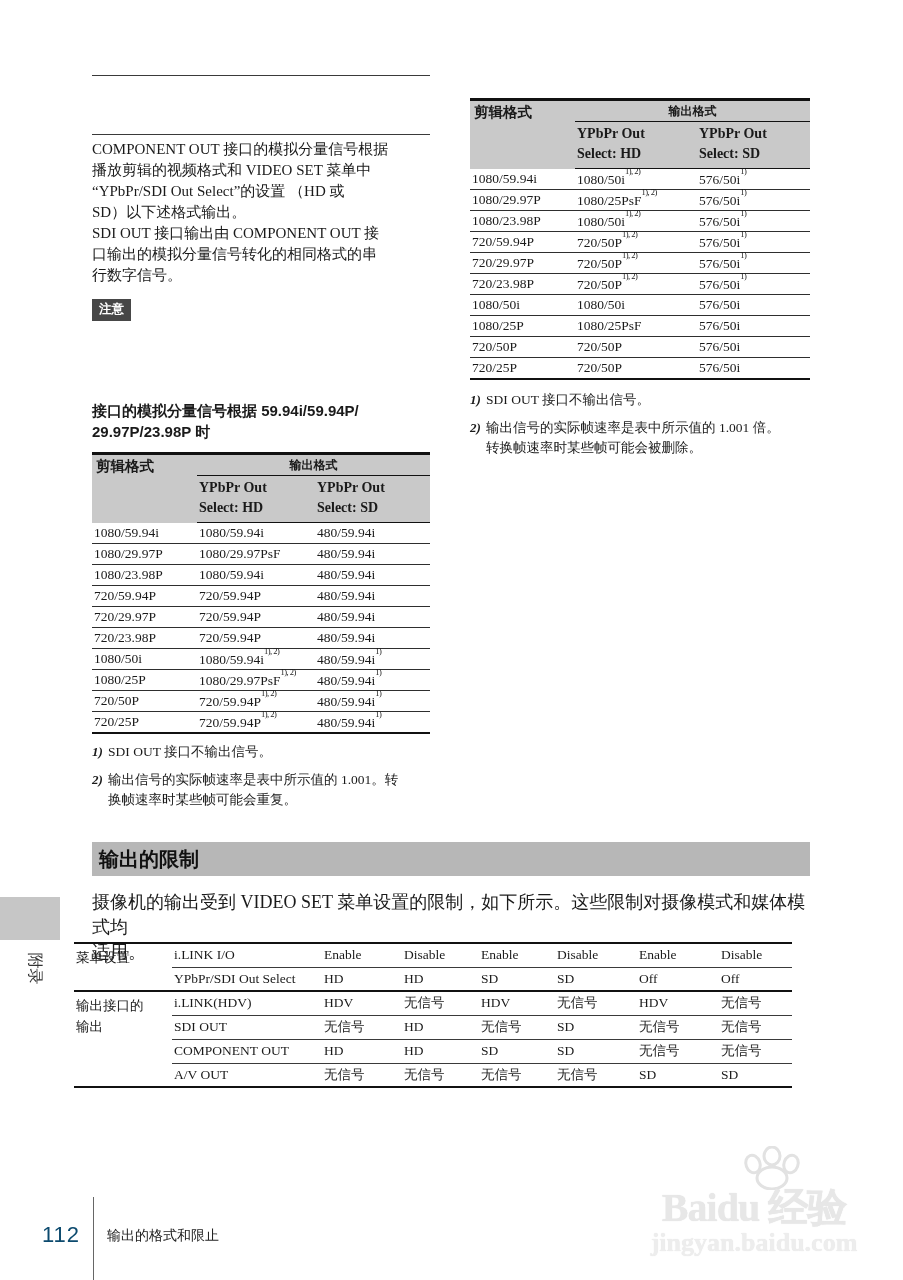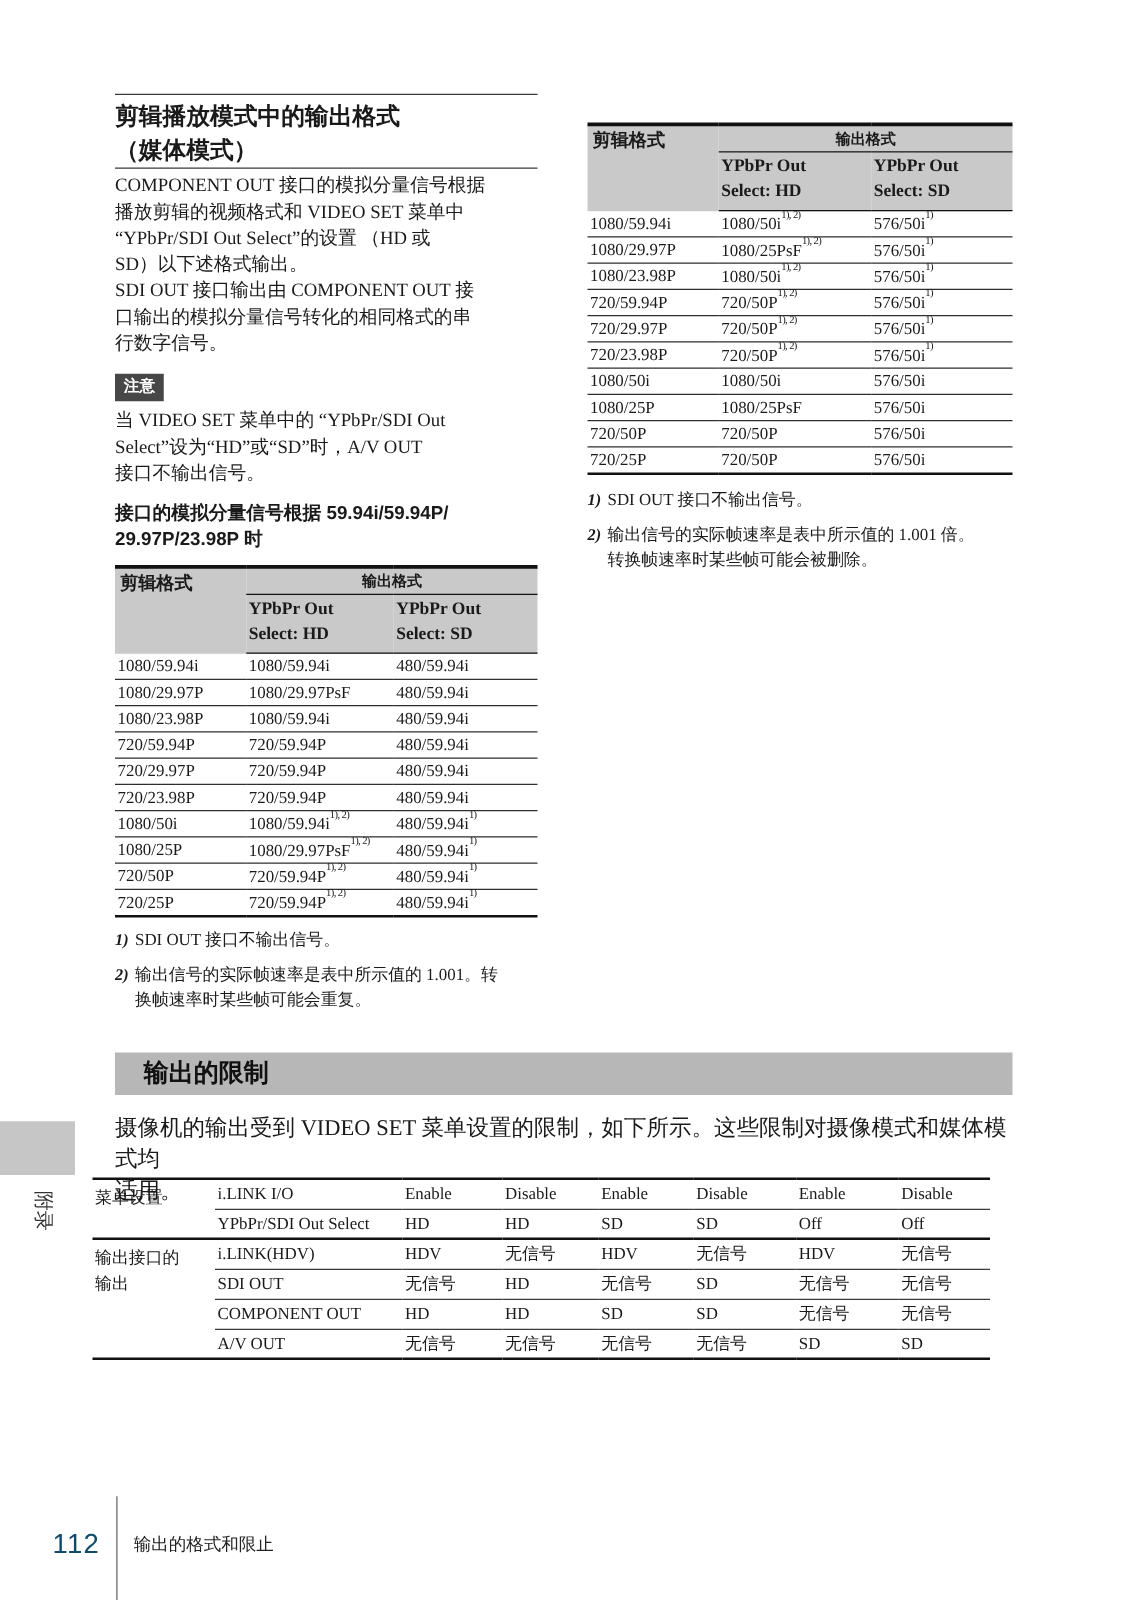--- a/index.html
+++ b/index.html
@@ -34,21 +34,21 @@
 
   
   .footnote { position: relative; padding-left: 16px; font-size: 13.5px; line-height: 20px;
               margin-bottom: 8px; }
   .fn-marker { position: absolute; left: 0; top: 0; font-style: italic; font-weight: bold;
                font-size: 13px; }
   .fn-text { display: block; white-space: pre-line; }
 
   
   .res-banner { background: #b7b7b7; width: 718px; height: 34px; line-height: 34px;
-                font-size: 20px; font-weight: bold; padding-left: 23px; color: #111; }
+                font-size: 20px; font-weight: bold; padding-left: 7px; color: #111; }
   .res-intro { font-size: 18px; line-height: 25px; width: 724px; }
   .res-table { border-collapse: collapse; table-layout: fixed; font-size: 13.5px;
                border-top: 2.4px solid #111; border-bottom: 2.4px solid #111; }
   .res-table th, .res-table td { text-align: left; font-weight: normal; height: 24px;
                padding: 0 0 0 2px; vertical-align: middle; }
   .res-table th.group { vertical-align: top; white-space: pre-line; line-height: 21px;
                padding-top: 3px; border-bottom: 2.2px solid #111; }
   .res-table td { border-bottom: 1px solid #3a3a3a; }
   .res-table tr.group-last td { border-bottom: 2.2px solid #111; }
 
@@ -70,38 +70,33 @@
   .wm-logo { font-size: 40px; font-weight: bold; line-height: 40px; letter-spacing: -1px;
              color: #e7e7e7; text-shadow: 0 0 1px #dedede; }
   .wm-url { font-size: 26px; font-weight: bold; color: #ededed; text-shadow: 0 0 1px #e2e2e2; }
 </style>
 </head>
 <body>
 
 <div class="page">
 
   <div class="abs rule" style="left:92px; top:75px; width:338px;"></div>
-  <div class="abs section-title sans pre" style="left:92px; top:80px; width:338px;">剪辑播放模式中的输出格式
-（媒体模式）</div>
   <div class="abs rule" style="left:92px; top:134px; width:338px;"></div>
 
   <div class="abs body-text pre" style="left:92px; top:139px; width:344px;">COMPONENT OUT 接口的模拟分量信号根据
 播放剪辑的视频格式和 VIDEO SET 菜单中
 “YPbPr/SDI Out Select”的设置 （HD 或
 SD）以下述格式输出。
 SDI OUT 接口输出由 COMPONENT OUT 接
 口输出的模拟分量信号转化的相同格式的串
 行数字信号。</div>
 
   <div class="abs" style="left:92px; top:299px;">
     <span class="note-badge sans">注意</span>
   </div>
-  <div class="abs body-text pre" style="left:92px; top:327px; width:344px;">当 VIDEO SET 菜单中的 “YPbPr/SDI Out
-Select”设为“HD”或“SD”时，A/V OUT
-接口不输出信号。</div>
 
   <div class="abs tbl-heading sans pre" style="left:92px; top:400px; width:344px;">接口的模拟分量信号根据 59.94i/59.94P/
 29.97P/23.98P 时</div>
 
   <table class="fmt-table abs" style="left:92px; top:452px; width:338px;">
     <colgroup>
         <col style="width:105px">
         <col style="width:118px">
         <col style="width:115px">
       </colgroup>
@@ -347,14 +342,31 @@
 
   <div class="abs side-tab" style="left:0; top:897px;"></div>
   <div class="abs" style="left:14px; top:958px; width:40px; height:46px; text-align:center;">
     <span class="side-label">附录</span>
   </div>
 
   <div class="abs page-num" style="left:42px; top:1222px;">112</div>
   <div class="abs footer-rule" style="left:93px; top:1197px; height:83px;"></div>
   <div class="abs footer-title" style="left:107px; top:1227px;">输出的格式和限止</div>
 
+  <div class="abs watermark" style="left:634px; top:1146px;">
+    <div style="height:42px;">
+      <svg width="66" height="44" viewBox="0 0 66 44" style="margin-left:36px;">
+        <g fill="none" stroke="#e2e2e2" stroke-width="3">
+          <ellipse cx="14" cy="18" rx="7" ry="9" transform="rotate(-20 14 18)"></ellipse>
+          <ellipse cx="33" cy="10" rx="8" ry="9"></ellipse>
+          <ellipse cx="52" cy="18" rx="7" ry="9" transform="rotate(20 52 18)"></ellipse>
+          <ellipse cx="33" cy="32" rx="15" ry="11"></ellipse>
+        </g>
+      </svg>
+    </div>
+    <div class="wm-logo">
+      <span>Baidu</span>
+      <span>经验</span>
+    </div>
+    <div class="wm-url">jingyan.baidu.com</div>
+  </div>
 
 </div>
 
 </body></html>

